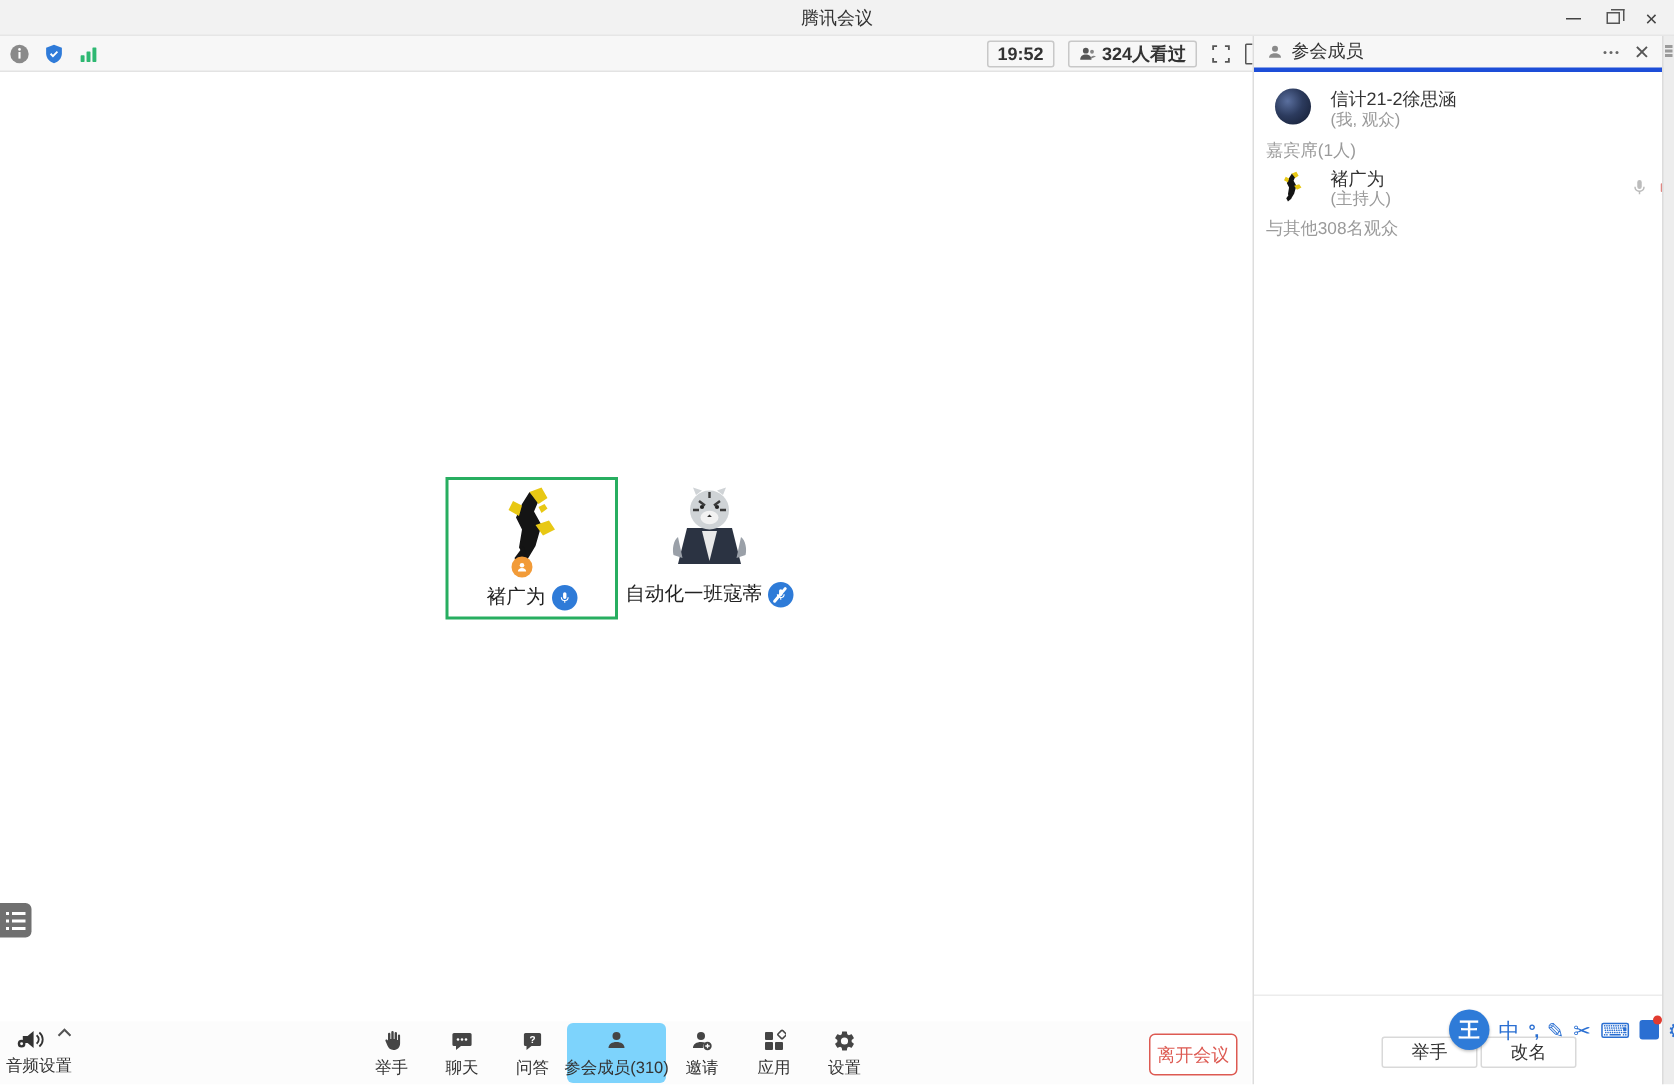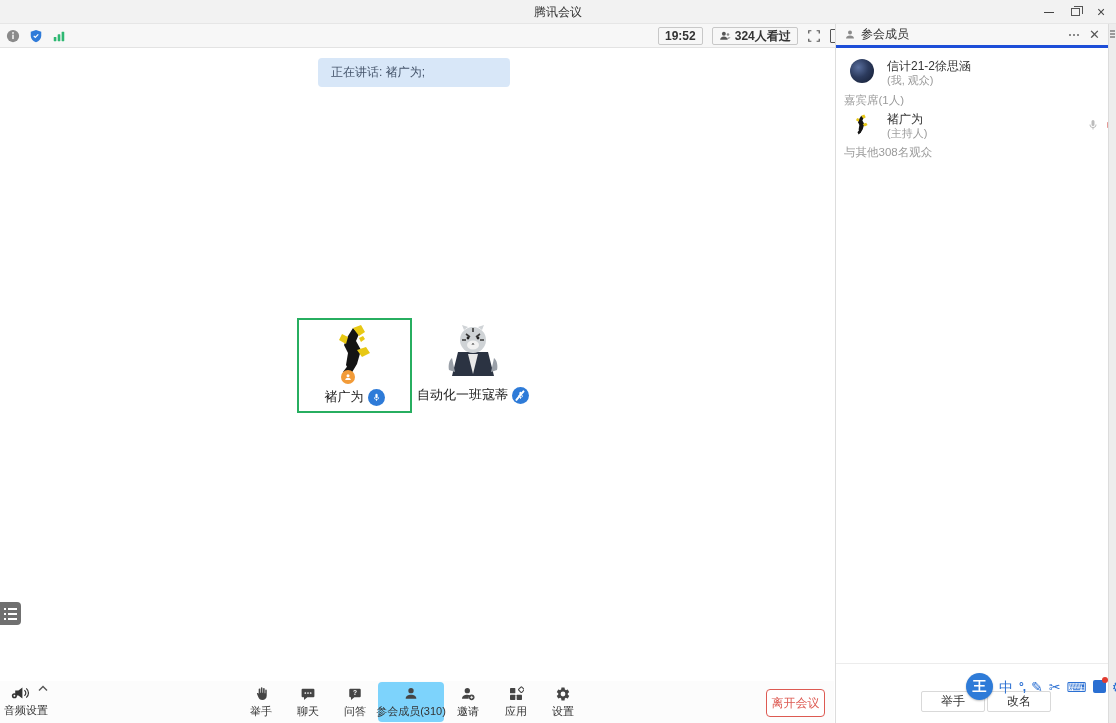--- a/index.html
+++ b/index.html
@@ -140,21 +140,20 @@
       <span>
         <svg class="icon14" viewBox="0 0 16 16" fill="none" stroke="#555" stroke-width="1.4">
             <path d="M2 5V2h3M11 2h3v3M14 11v3h-3M5 14H2v-3"></path>
           </svg>
       </span>
       <span class="layout-glyph"></span>
     </div>
   </div>
 
   <div class="stage">
-    <div class="speak-banner">正在讲话: 褚广为;</div>
 
     <div class="tile tile1">
       <div class="tile-avatar">
         <svg width="64" height="58" viewBox="0 0 64 58">
           <path d="M30 4l6 6-3 7 5 9-4 14-6 10-5-9 2-12-4-8 4-9z" fill="#141414"></path>
           <path d="M30 4l8-3 4 7-6 4zM23 20l-7-4 3-6 6 3zM34 26l9-3 4 6-8 4z" fill="#e8c814"></path>
           <path d="M26 40l-6 8 3 6 6-5z" fill="#141414"></path>
           <path d="M36 14l4-2 2 3-4 3z" fill="#e8c814"></path>
         </svg>
         <span class="host-badge">

